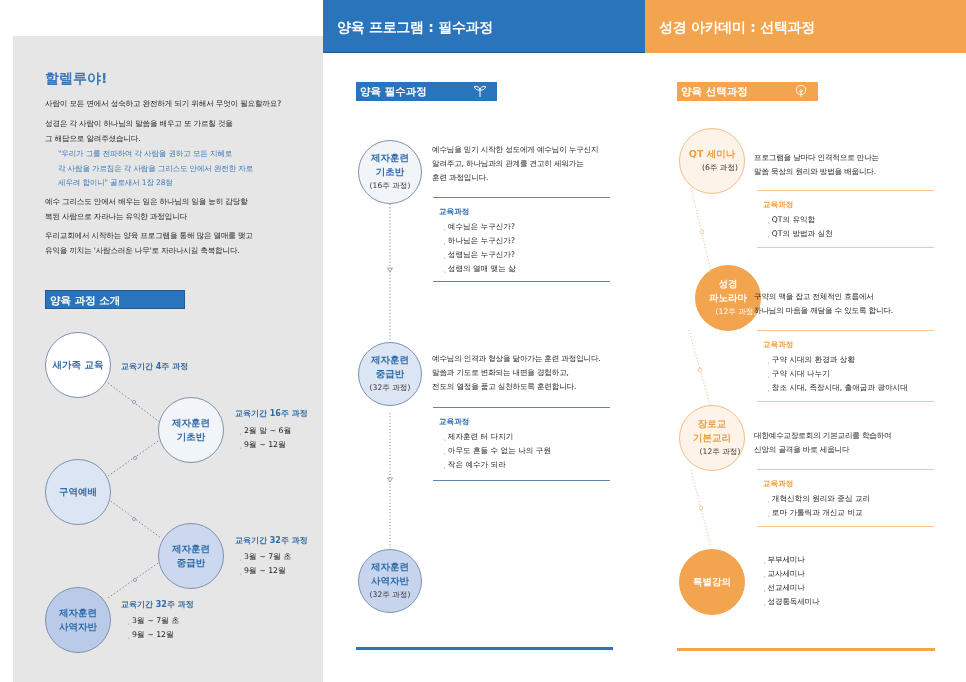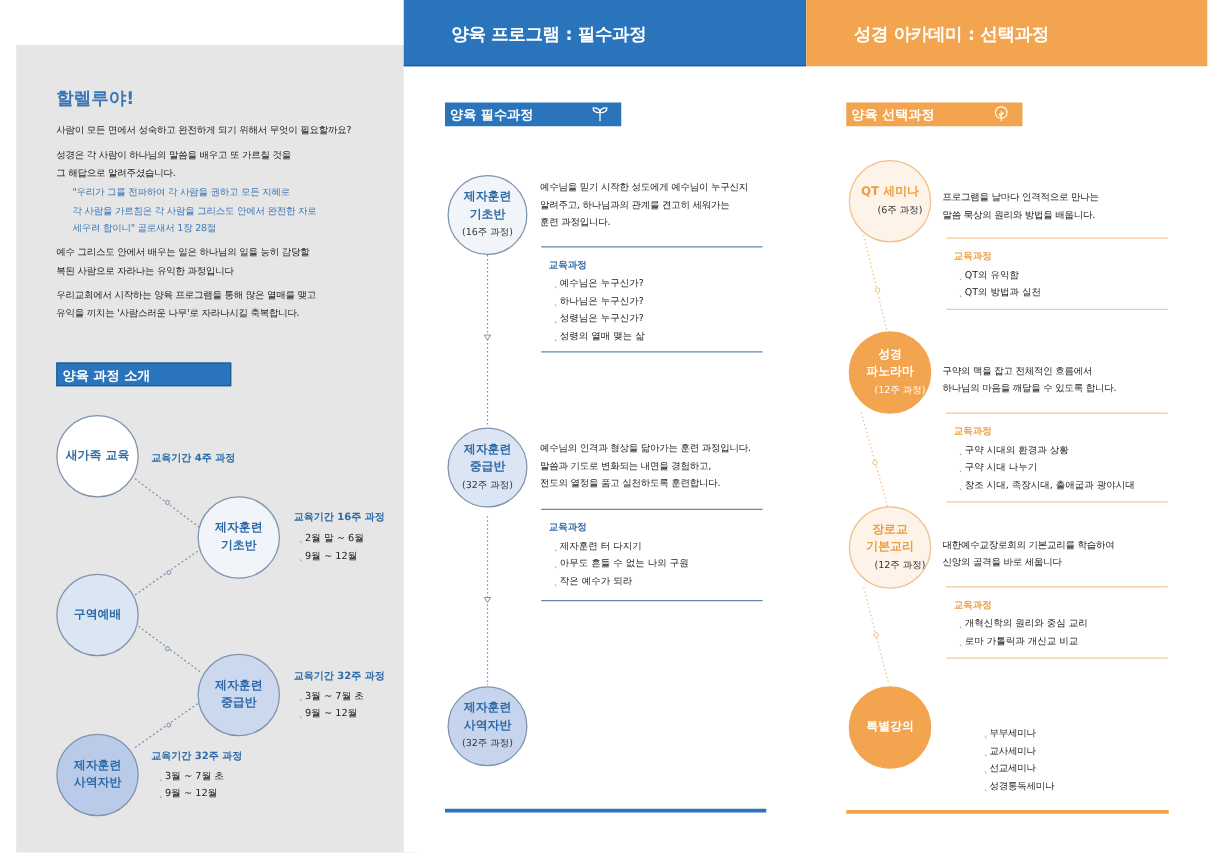--- a/index.html
+++ b/index.html
@@ -4,21 +4,21 @@
 <style>
   * { box-sizing: border-box; margin: 0; padding: 0; }
   html, body { width: 966px; height: 682px; overflow: hidden; background: #fff; }
   body { font-family: "DejaVu Sans", "Liberation Sans", sans-serif; color: #222; position: relative; }
 
   .panel { position: absolute; top: 0; height: 682px; }
   #panel-left { left: 13px; width: 323px; background: #e6e6e6; margin-top: 36px; }
   #panel-mid { left: 323px; width: 322px; background: #fff; }
   #panel-right { left: 645px; width: 321px; background: #fff; }
 
-  .header-bar { position: absolute; left: 0; top: 0; width: 100%; height: 53px; color: #fff; font-size: 14px; font-weight: bold; padding: 19px 0 0 38px; letter-spacing: -0.3px; }
+  .header-bar { position: absolute; left: 0; top: 0; width: 100%; height: 53px; color: #fff; font-size: 14px; font-weight: bold; padding: 19px 0 0 14px; letter-spacing: -0.3px; }
   #panel-mid .header-bar { background: #2a74bb; border-bottom: 1px solid #1f5c94; }
   #panel-right .header-bar { background: #f2a44e; }
 
   .section-tag { position: absolute; height: 19px; color: #fff; font-size: 10.5px; font-weight: bold; padding: 3px 0 0 4px; }
   .section-tag .tag-icon { position: absolute; right: 10px; top: 2px; width: 14px; height: 14px; }
 
   .bottom-rule { position: absolute; height: 3px; }
 
   
   .intro-title { position: absolute; left: 32px; top: 34px; font-size: 14px; color: #3a77b6; font-weight: bold; }
@@ -240,21 +240,21 @@
     <div>말씀 묵상의 원리와 방법을 배웁니다.</div>
   </div>
   <div class="box r-box" style="left:112px; top:190px;">
     <div class="box-line"></div>
     <div class="box-title">교육과정</div>
     <div class="box-item tick">QT의 유익함</div>
     <div class="box-item tick">QT의 방법과 실천</div>
     <div class="box-line" style="margin-top:6px;"></div>
   </div>
 
-  <div class="t-node r-node filled" style="left:34px; top:265px; width:66px; height:66px;">
+  <div class="t-node r-node filled" style="left:50px; top:265px; width:66px; height:66px;">
     <span>성경</span>
     <span>파노라마</span>
     <span class="dur">(12주 과정)</span>
   </div>
   <div class="desc" style="left:109px; top:290px;">
     <div>구약의 맥을 잡고 전체적인 흐름에서</div>
     <div>하나님의 마음을 깨달을 수 있도록 합니다.</div>
   </div>
   <div class="box r-box" style="left:112px; top:330px;">
     <div class="box-line"></div>
@@ -278,21 +278,21 @@
     <div class="box-line"></div>
     <div class="box-title">교육과정</div>
     <div class="box-item tick">개혁신학의 원리와 중심 교리</div>
     <div class="box-item tick">로마 가톨릭과 개신교 비교</div>
     <div class="box-line" style="margin-top:6px;"></div>
   </div>
 
   <div class="t-node r-node filled" style="left:34px; top:549px; width:66px; height:66px;">
     <span>특별강의</span>
   </div>
-  <div class="desc" style="left:118px; top:580px;margin-left:24px;">
+  <div class="desc" style="left:118px; top:553px;">
     <div class="tick">부부세미나</div>
     <div class="tick">교사세미나</div>
     <div class="tick">선교세미나</div>
     <div class="tick">성경통독세미나</div>
   </div>
 
   <div class="bottom-rule" style="left:32px; top:648px; width:258px; background:#f2a44e;"></div>
 </section>
 
 </body></html>

